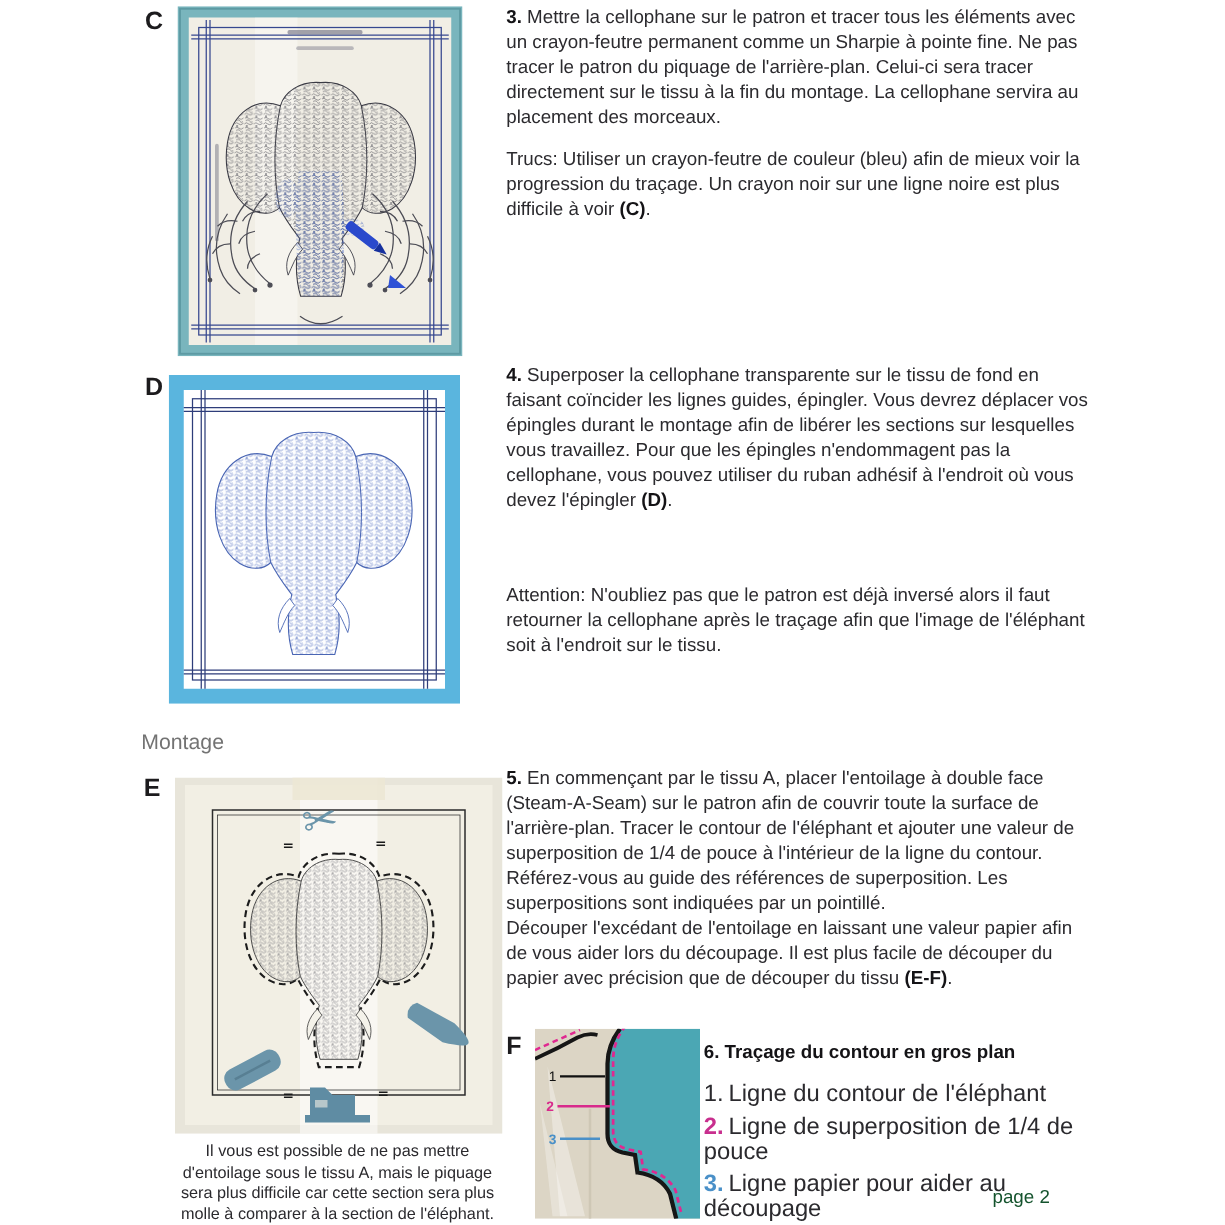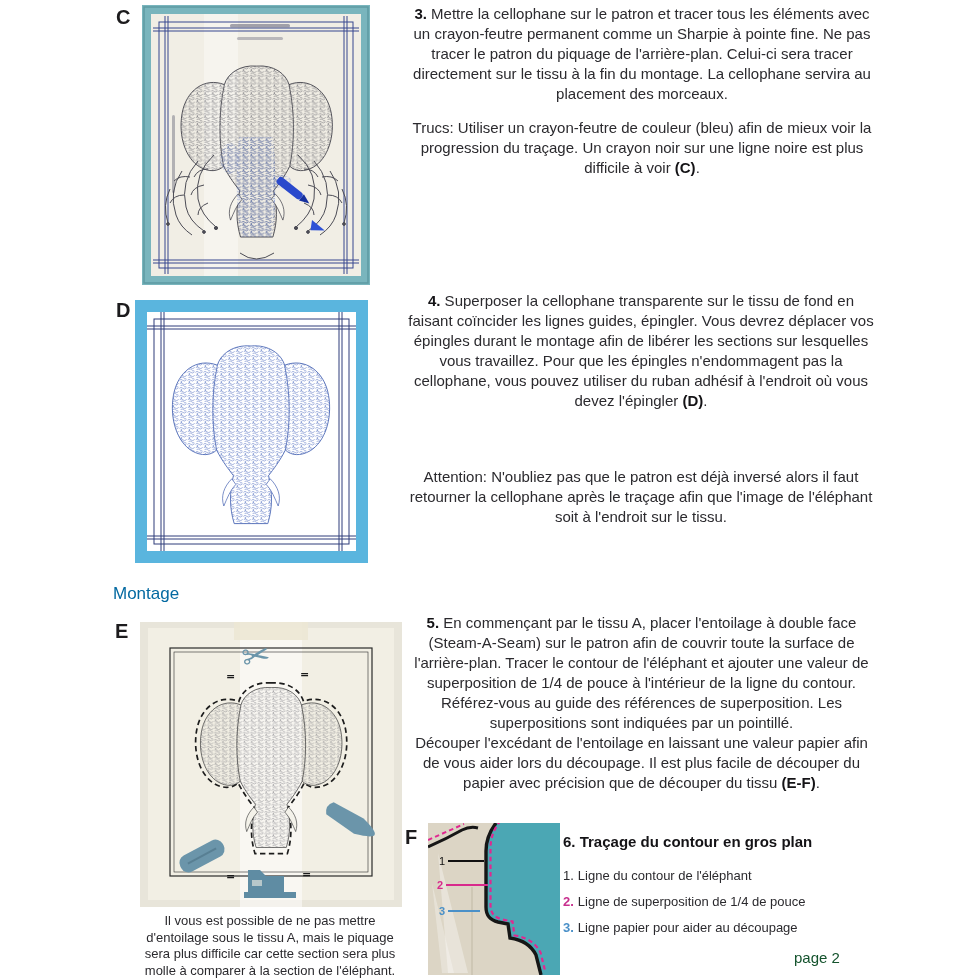--- a/index.html
+++ b/index.html
@@ -1,26 +1,26 @@
 <!DOCTYPE html>
 <html><head>
 <meta charset="utf-8">
 <style>
   html,body{margin:0;padding:0;background:#fff;}
   .page{position:relative;width:980px;height:980px;background:#ffffff;
         font-family:"Liberation Sans",sans-serif;color:#262428;overflow:hidden;}
   .abs{position:absolute;}
   .panel-label{font-weight:bold;font-size:20px;color:#1c1b1d;}
-  .body-text{font-size:15px;line-height:20px;color:#2b2a2e;text-align:center;}
+  .body-text{font-size:15px;line-height:20px;color:#2b2a2e;}
   .body-text b{color:#141316;}
   .tip{margin-top:14px;}
   .attention{margin-top:56px;}
-  .montage-heading{font-size:17px;color:#0369a1;}
+  .montage-heading{font-size:17px;color:#737373;}
   .s6-heading{font-size:15px;font-weight:bold;color:#141316;}
-  .list-row{font-size:13px;line-height:20px;margin-bottom:6px;color:#2b2a2e;}
+  .list-row{font-size:19px;line-height:20px;margin-bottom:6px;color:#2b2a2e;}
   .list-num{font-weight:normal;margin-right:4px;color:#2b2a2e;}
   .num-pink{color:#c82f8e;font-weight:bold;}
   .num-blue{color:#4a90c8;font-weight:bold;}
   .caption{font-size:13px;line-height:16.5px;color:#2b2a2e;text-align:center;}
   .page-num{font-size:15px;color:#14532d;}
   svg{display:block;}
 </style>
 </head>
 <body>
 

